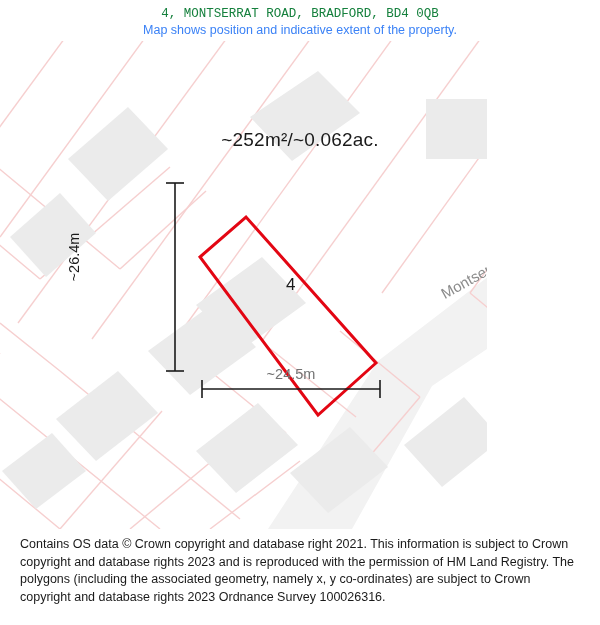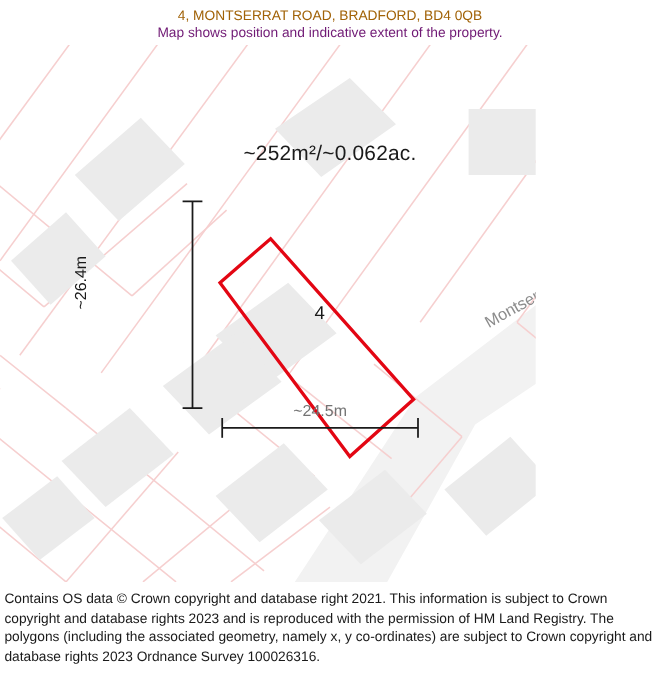--- a/index.html
+++ b/index.html
@@ -21,26 +21,27 @@
     position: relative;
   }
   
   .header {
     padding-top: 6px;
     text-align: center;
   }
   .header .title {
     font-size: 12.5px;
     line-height: 16px;
-    color: #a16207;
+    color: #15803d;
+    font-family: Liberation Mono, monospace;
   }
   .header .subtitle {
     font-size: 12.5px;
     line-height: 16px;
-    color: #701a75;
+    color: #3b82f6;
   }
   
   .map-wrap {
     position: absolute;
     left: 0;
     top: 41px;
     width: 487px;
     height: 488px;
     overflow: hidden;
     background: #ffffff;
@@ -94,21 +95,21 @@
     transform: rotate(-29deg);
     transform-origin: left top;
     white-space: nowrap;
   }
   
   .footer {
     position: absolute;
     left: 0;
     top: 536px;
     width: 600px;
-    padding: 0 4px;
+    padding: 0 20px;
     box-sizing: border-box;
     font-size: 12.5px;
     line-height: 17.5px;
     color: #1a1a1a;
   }
 </style>
 </head>
 <body>
 
 <div class="page">

